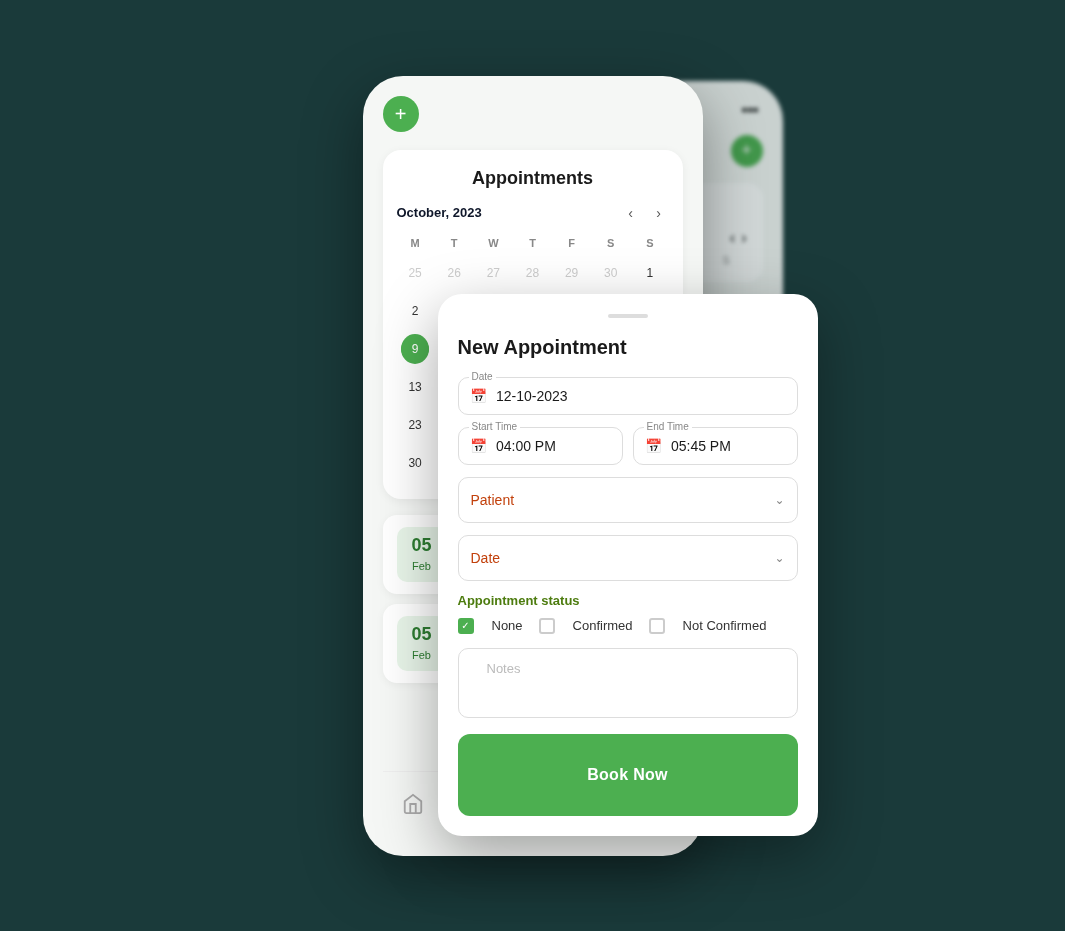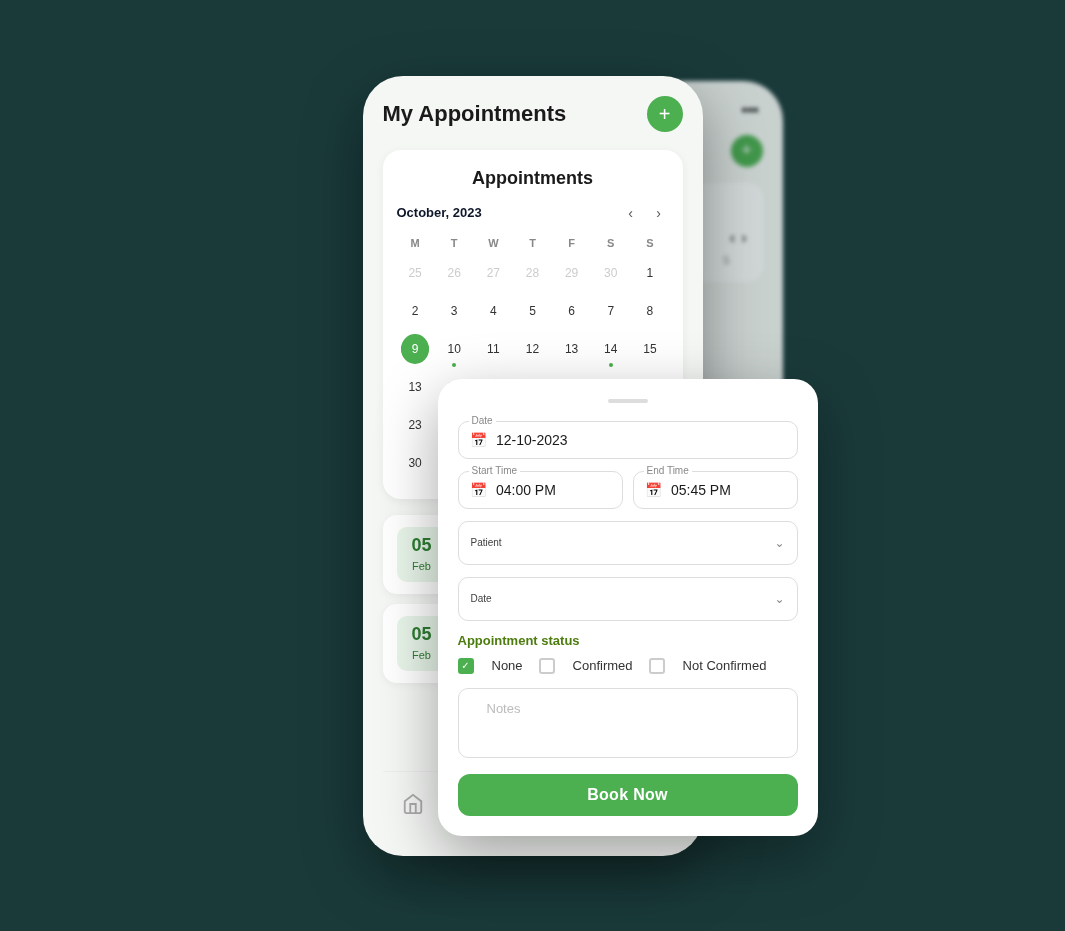--- a/index.html
+++ b/index.html
@@ -421,22 +421,22 @@
       border-radius: 10px;
       padding: 14px 12px;
       margin-bottom: 12px;
       display: flex;
       justify-content: space-between;
       align-items: center;
       cursor: pointer;
     }
 
     .select-placeholder {
-      font-size: 10px;
-      color: #404040;
+      font-size: 14px;
+      color: #c2410c;
       text-align: right;
     }
 
     .chevron-down {
       color: #888;
       font-size: 12px;
     }
 
     .status-section {
       margin-bottom: 14px;
@@ -506,21 +506,21 @@
       top: 12px;
       left: 28px;
     }
 
     .book-btn {
       width: 100%;
       background: #4caf50;
       color: white;
       border: none;
       border-radius: 12px;
-      padding: 12px;
+      padding: 32px;
       font-size: 16px;
       font-weight: 700;
       cursor: pointer;
       letter-spacing: 0.3px;
     }
 
     
     .day-num {
       display: flex;
       align-items: center;
@@ -537,21 +537,20 @@
   </style>
 </head>
 <body>
 
 <div class="container">
 
   <div class="phone-left">
 
 
     <div class="header-row">
-      <span class="page-title">My Appointments</span>
       <div class="add-btn">+</div>
     </div>
 
     <div class="calendar-card">
       <div class="calendar-title">Appointments</div>
       <div class="calendar-nav">
         <span class="calendar-month">October, 2023</span>
         <div class="nav-arrows">
           <div class="nav-arrow">‹</div>
           <div class="nav-arrow">›</div>
@@ -798,20 +797,21 @@
           <span style="font-size:10px;color:#888;">F</span>
           <span style="font-size:10px;color:#888;">S</span>
           <span style="font-size:10px;color:#888;">S</span>
         </div>
       </div>
     </div>
   </div>
 
   <div class="modal-sheet">
     <div class="modal-handle"></div>
+    <div class="modal-title">New Appointment</div>
 
     
     <div class="form-field">
       <span class="form-field-label">Date</span>
       <div class="form-field-value">
         <span class="field-icon">📅</span>
         <span>12-10-2023</span>
       </div>
     </div>
 

